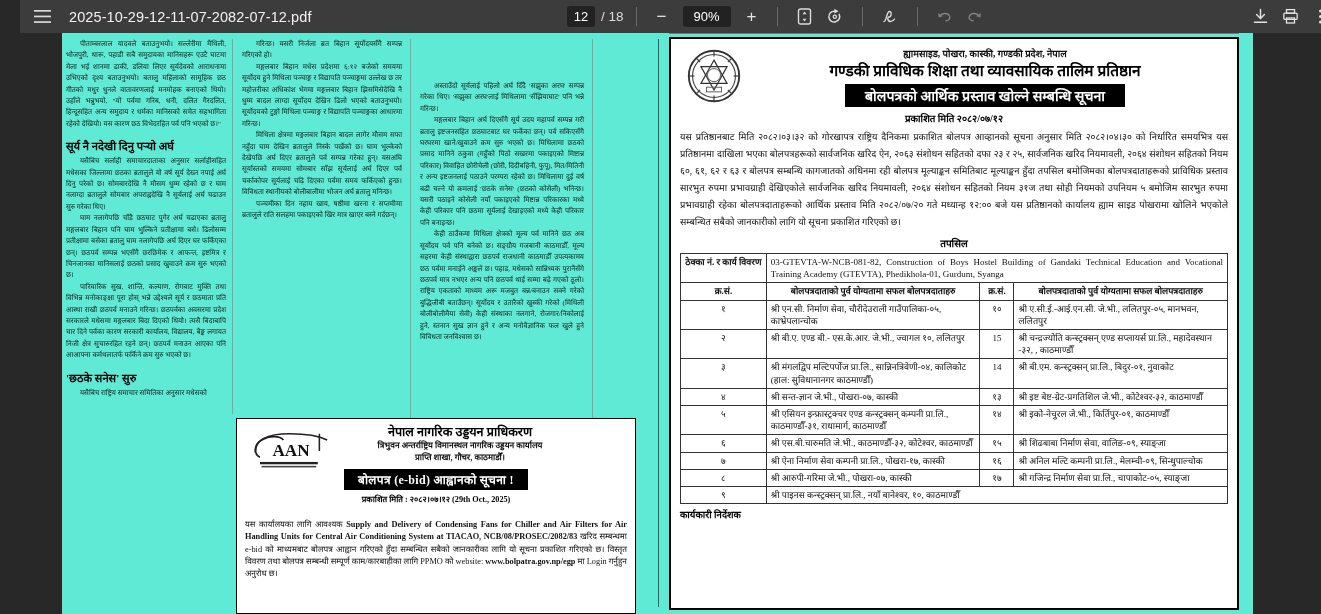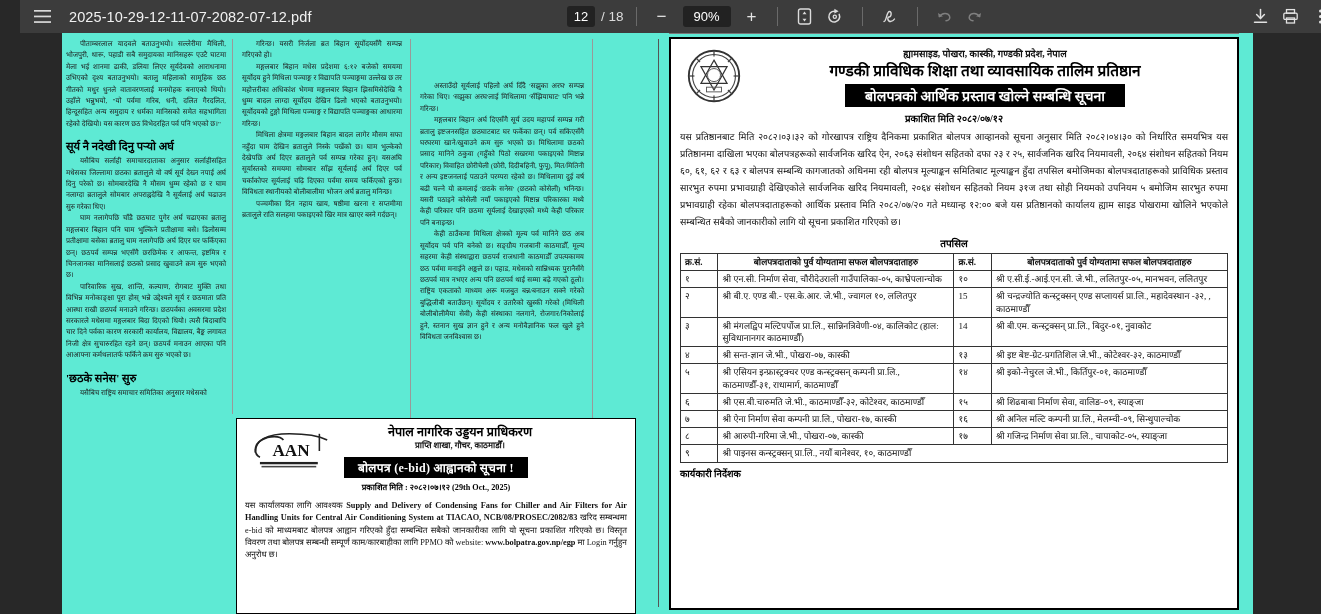--- a/index.html
+++ b/index.html
@@ -132,21 +132,21 @@
     display: inline-block;
     background: #000; color: #fff;
     font-size: 12px; font-weight: bold;
     padding: 2px 14px;
     margin: 5px auto 3px auto;
     font-family: "Liberation Serif", serif;
     letter-spacing: .3px;
     text-align: center;
   }
   .center { text-align: center; }
-  #caan-date { font-size: 8.2px; font-weight: bold; color: #000; margin-bottom: 8px;
+  #caan-date { font-size: 8.2px; font-weight: bold; color: #000; margin-bottom: 15px;
                font-family: "Liberation Serif", serif; }
   #caan-body {
     font-size: 8.3px; line-height: 12.3px; text-align: justify; color: #111;
     font-family: "Liberation Serif", serif;
   }
   #caan-body b { font-weight: bold; }
 
   
   #gtevta-box {
     position: absolute;
@@ -199,21 +199,21 @@
     border: 1px solid #333;
     padding: 2px 4px;
     font-size: 9px;
     line-height: 12.2px;
     vertical-align: top;
     color: #111;
   }
   .contract-label { width: 86px; font-weight: bold; text-align: center; vertical-align: middle; }
   .contract-desc { font-size: 9.6px; line-height: 13px; text-align: justify;
                    font-family: "Liberation Serif", serif; }
-  .col-sn { width: 34px; vertical-align: middle; }
+  .col-sn { width: 34px; text-align: center; vertical-align: middle; }
   .col-name { width: 214px; }
   #g-footer {
     text-align: left;
     font-size: 9.6px; font-weight: bold;
     margin-top: 4px; color: #000;
     font-family: "Liberation Serif", serif;
   }
   #mid-divider {
     position: absolute; left: 596px; top: 6px;
     width: 1px; height: 568px; background: #555;
@@ -358,20 +358,21 @@
           <path d="M8 30 C8 12 26 6 52 6 C74 6 92 10 100 14" fill="none" stroke="#222" stroke-width="2"></path>
           <path d="M14 36 C6 32 6 20 16 14 C26 8 40 8 44 14" fill="none" stroke="#222" stroke-width="2.2"></path>
           <text x="30" y="34" font-family="Liberation Serif, serif" font-size="22" font-weight="bold" fill="#111">AAN</text>
           <path d="M90 6 L90 28" stroke="#222" stroke-width="2"></path>
           <rect x="14" y="42" width="74" height="3" fill="#222"></rect>
           <rect x="16" y="47" width="70" height="2" fill="#444"></rect>
         </svg>
 
         <div class="caan-head-wrap">
           <div id="caan-title">नेपाल नागरिक उड्डयन प्राधिकरण</div>
+          <div id="caan-sub1">त्रिभुवन अन्तर्राष्ट्रिय विमानस्थल नागरिक उड्डयन कार्यालय</div>
           <div id="caan-sub2">प्राप्ति शाखा, गौचर, काठमाडौँ।</div>
         </div>
 
         <div class="center">
           <div id="caan-banner">बोलपत्र (e-bid) आह्वानको सूचना !</div>
         </div>
         <div class="center">
           <div id="caan-date">प्रकाशित मिति : २०८२।०७।१२ (29th Oct., 2025)</div>
         </div>
 
@@ -409,20 +410,24 @@
 
       <div id="g-pubdate">प्रकाशित मिति २०८२/०७/१२</div>
 
       <div id="g-body">यस प्रतिष्ठानबाट मिति २०८२।०३।३२ को गोरखापत्र राष्ट्रिय दैनिकमा प्रकाशित बोलपत्र आव्हानको सूचना अनुसार मिति २०८२।०४।३० को निर्धारित समयभित्र यस प्रतिष्ठानमा दाखिला भएका बोलपत्रहरूको सार्वजनिक खरिद ऐन, २०६३ संशोधन सहितको दफा २३ र २५, सार्वजनिक खरिद नियमावली, २०६४ संशोधन सहितको नियम ६०, ६१, ६२ र ६३ र बोलपत्र सम्बन्धि कागजातको अधिनमा रही बोलपत्र मूल्याङ्कन समितिबाट मूल्याङ्कन हुँदा तपसिल बमोजिमका बोलपत्रदाताहरूको प्राविधिक प्रस्ताव सारभुत रुपमा प्रभावग्राही देखिएकोले सार्वजनिक खरिद नियमावली, २०६४ संशोधन सहितको नियम ३१ज तथा सोही नियमको उपनियम ५ बमोजिम सारभुत रुपमा प्रभावग्राही रहेका बोलपत्रदाताहरूको आर्थिक प्रस्ताव मिति २०८२/०७/२० गते मध्यान्ह १२:०० बजे यस प्रतिष्ठानको कार्यालय ह्याम साइड पोखरामा खोलिने भएकोले सम्बन्धित सबैको जानकारीको लागि यो सूचना प्रकाशित गरिएको छ।</div>
 
       <div id="g-tapsil">तपसिल</div>
 
       <table id="g-table">
         <tbody>
           <tr>
+            <td class="contract-label">ठेक्का नं. र कार्य विवरण</td>
+            <td colspan="3" class="contract-desc">03-GTEVTA-W-NCB-081-82, Construction of Boys Hostel Building of Gandaki Technical Education and Vocational Training Academy (GTEVTA), Phedikhola-01, Gurdum, Syanga</td>
+          </tr>
+          <tr>
             <td class="col-sn" style="font-weight:bold;">क्र.सं.</td>
             <td class="col-name" style="font-weight:bold;text-align:center;">बोलपत्रदाताको पुर्व योग्यतामा सफल बोलपत्रदाताहरु</td>
             <td class="col-sn" style="font-weight:bold;">क्र.सं.</td>
             <td class="col-name" style="font-weight:bold;text-align:center;">बोलपत्रदाताको पुर्व योग्यतामा सफल बोलपत्रदाताहरु</td>
           </tr>
 
           <tr>
             <td class="col-sn">१</td>
             <td class="col-name">श्री एन.सी. निर्माण सेवा, चौरीदेउराली गाउँपालिका-०५, काभ्रेपलान्चोक</td>
             <td class="col-sn">१०</td>

